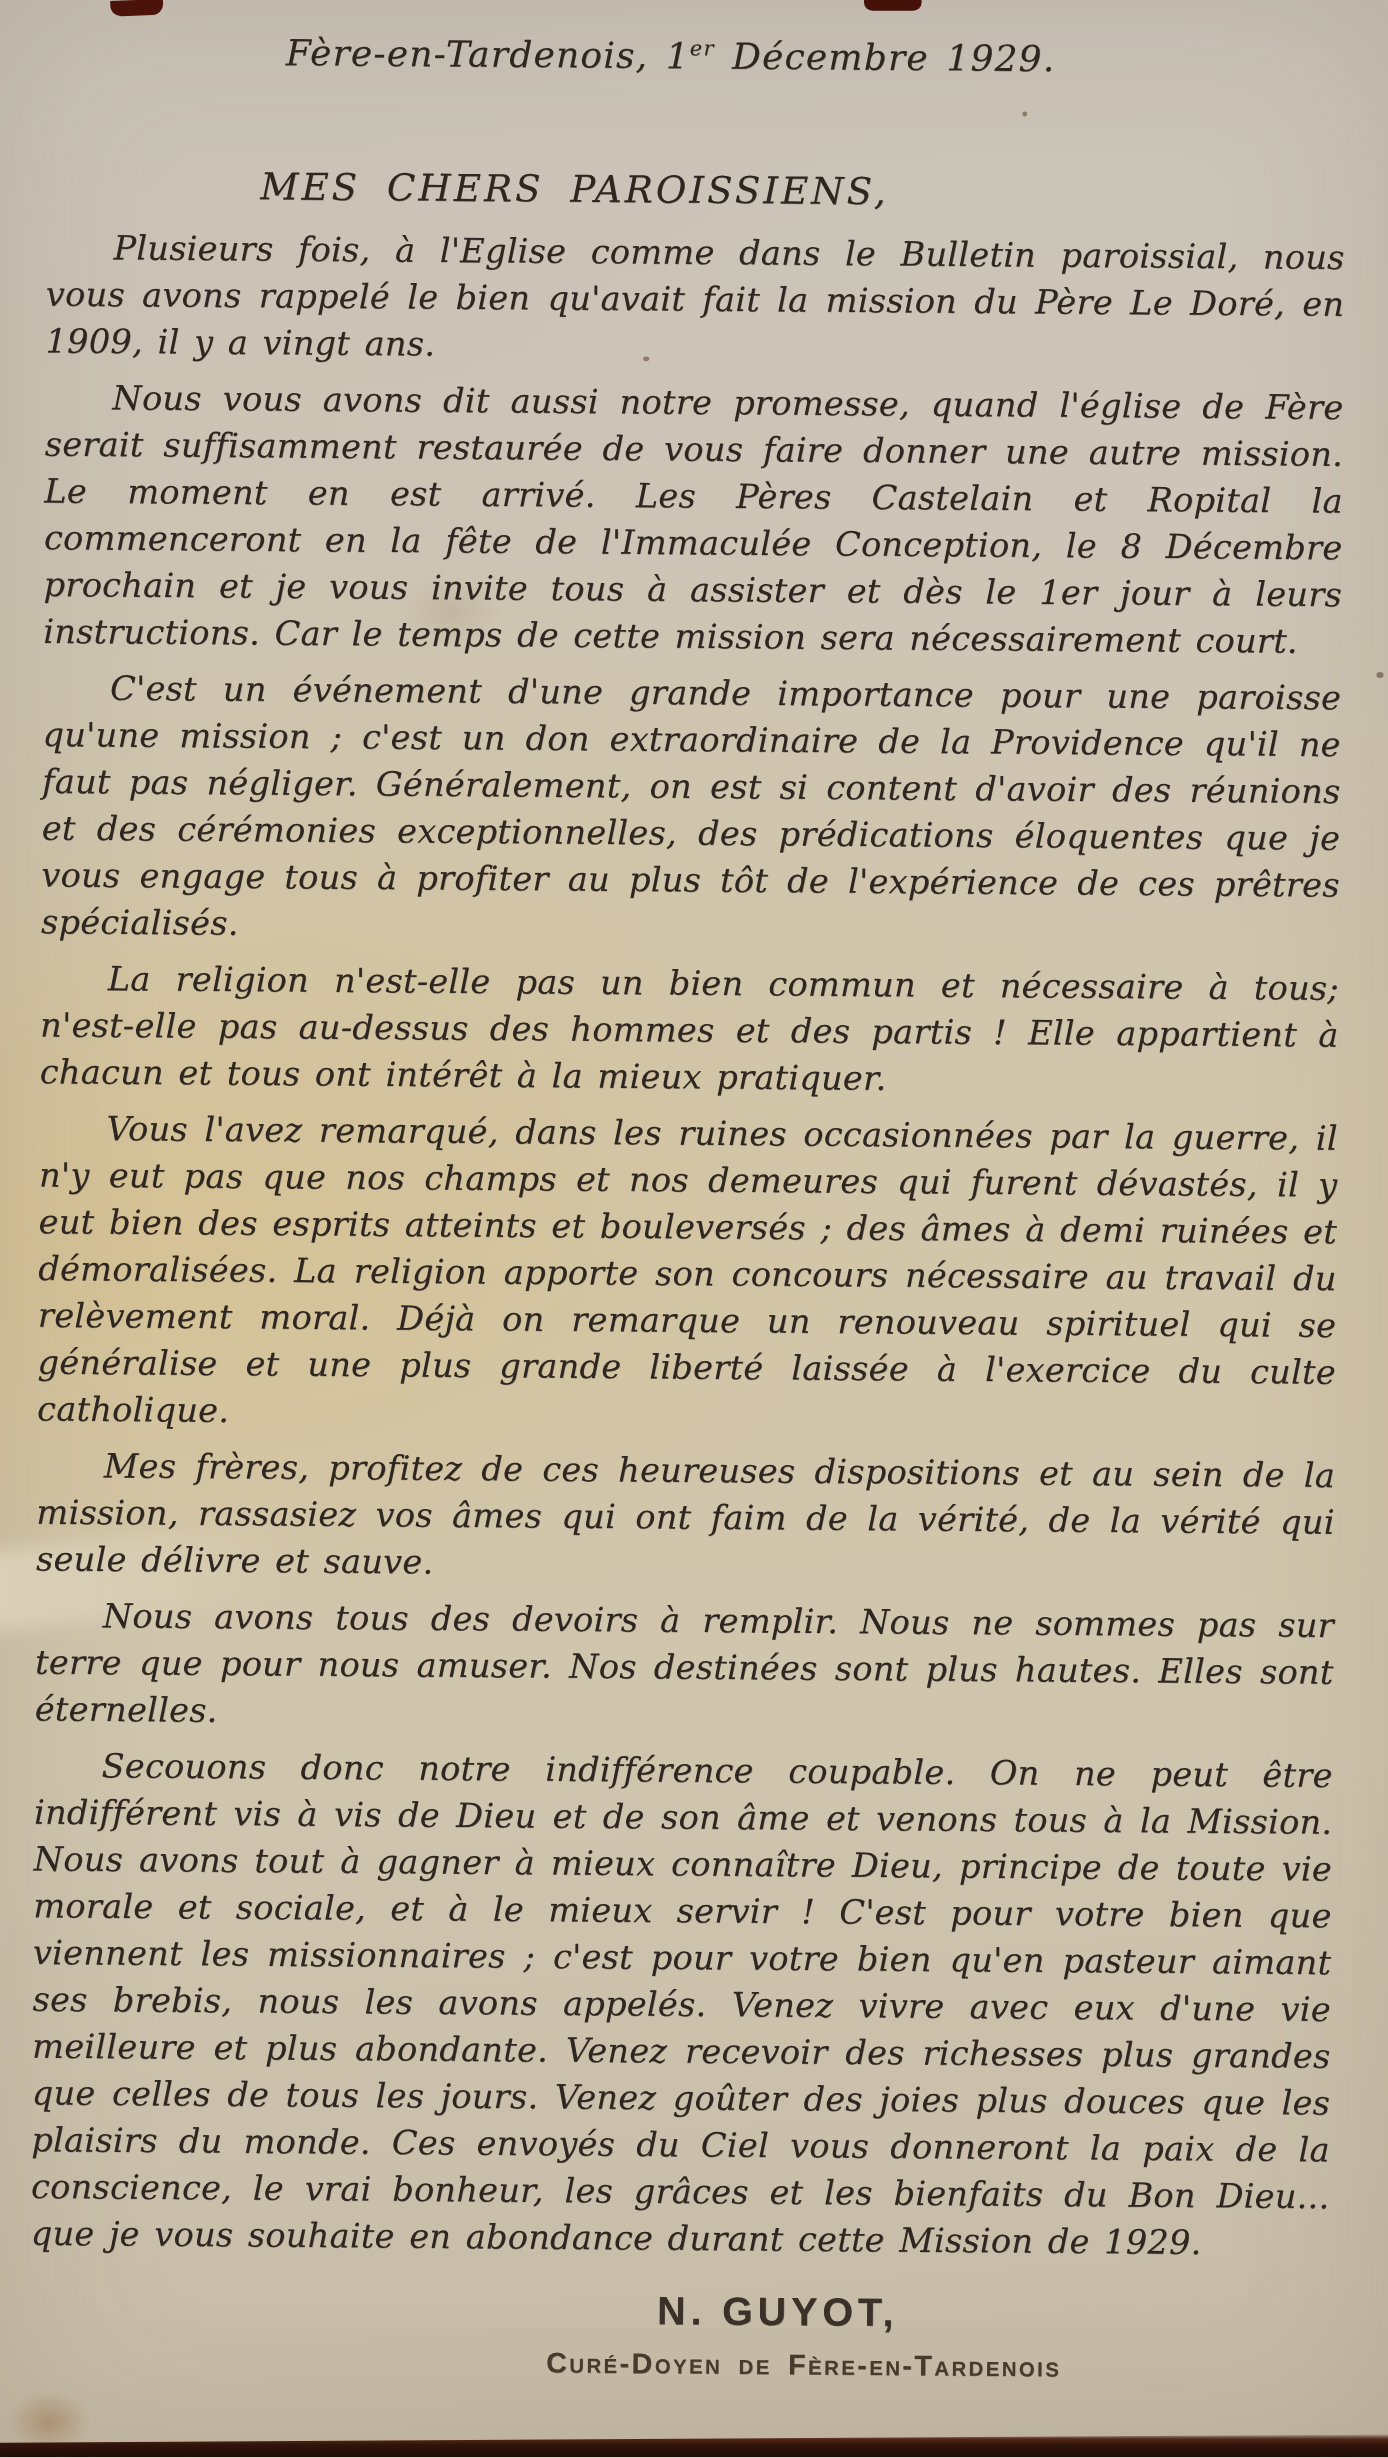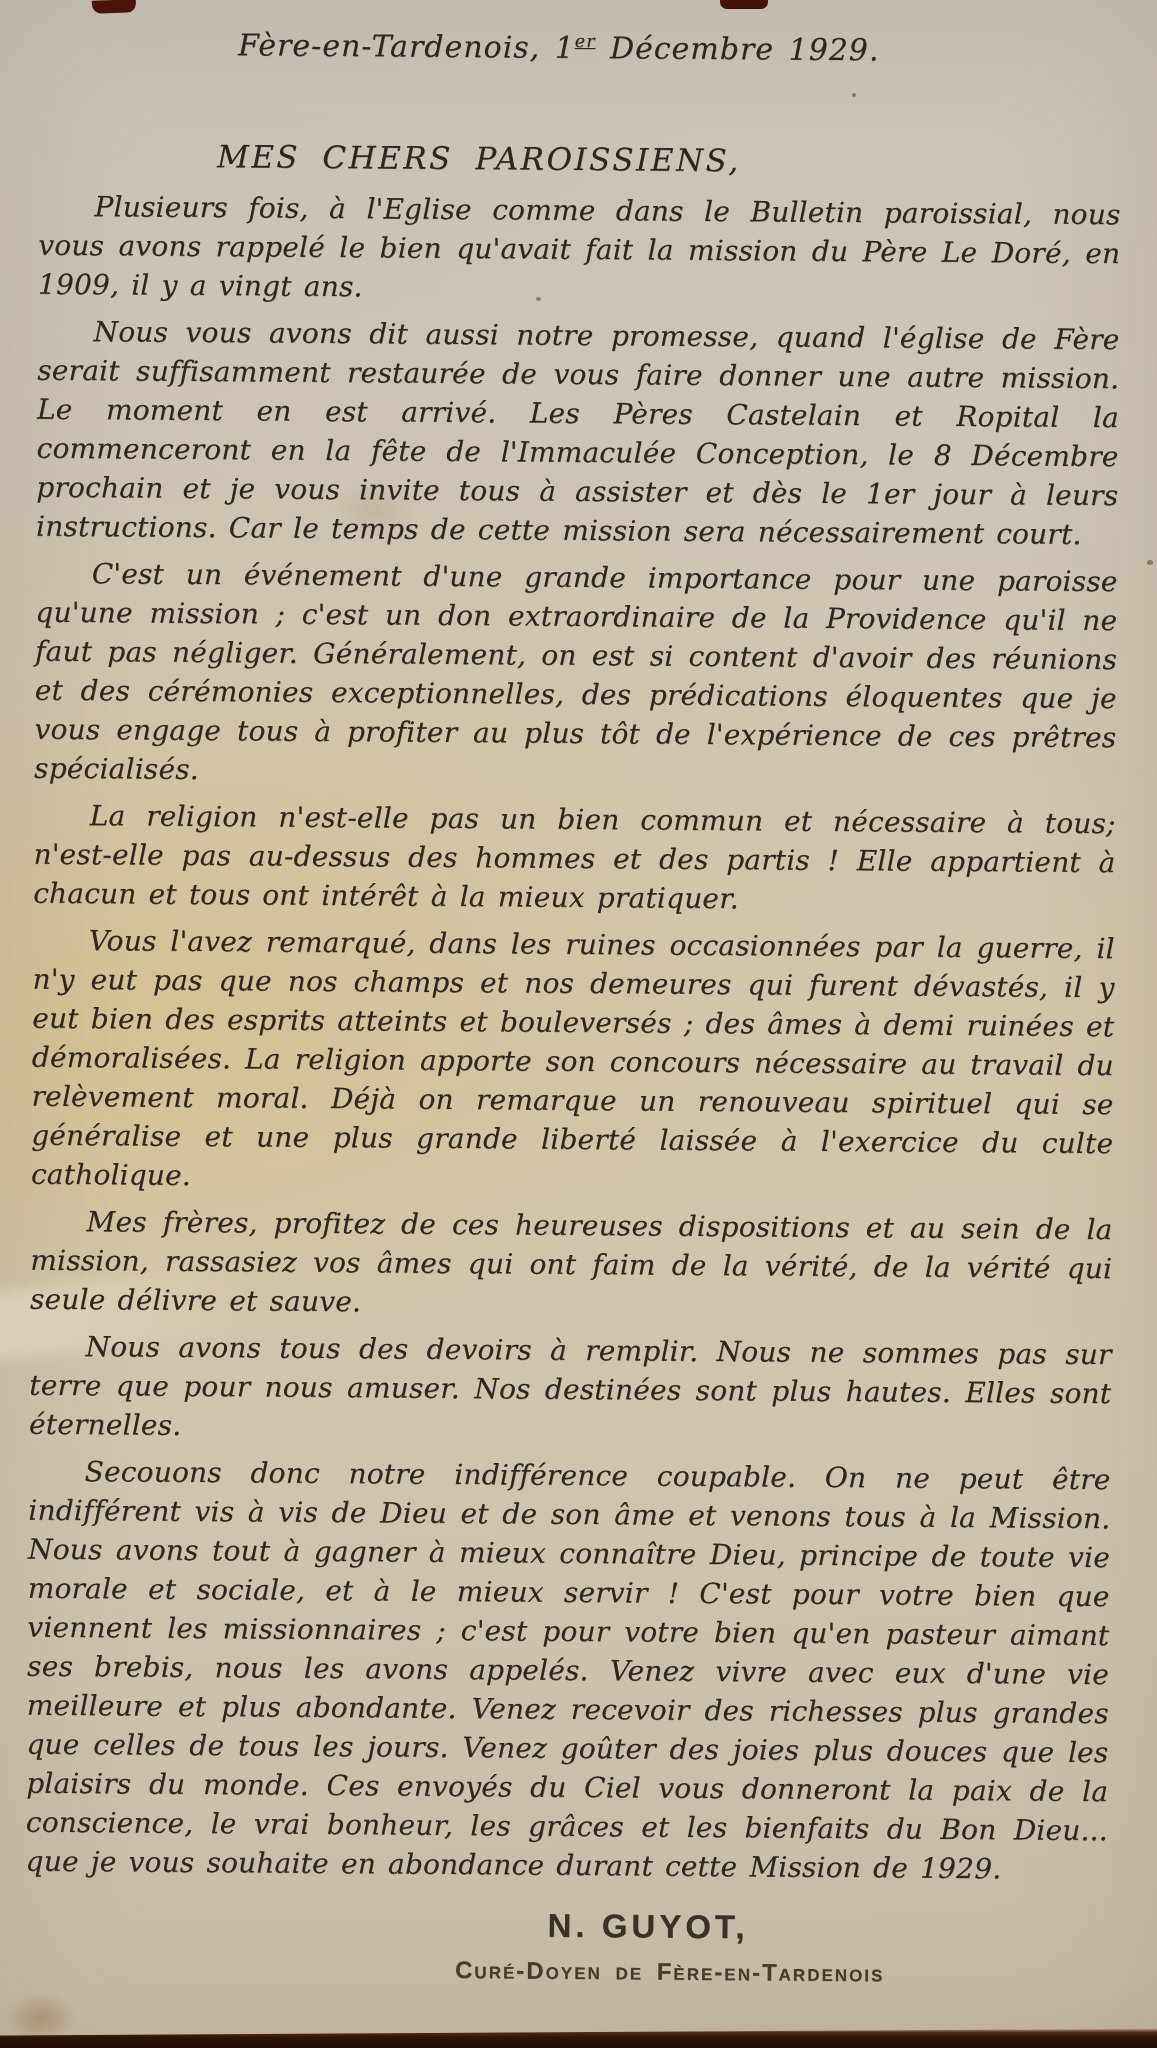--- a/index.html
+++ b/index.html
@@ -41,21 +41,21 @@
   .letter {
     position: absolute; left: 40px; top: 30px; width: 1082px;
     transform: rotate(0.45deg); transform-origin: 50% 0;
     color: #2e2620;
     text-shadow: 0.3px 0.4px 0.5px rgba(64,52,40,0.45);
   }
   .dateline {
     font-size: 30px; font-style: italic; text-align: center;
     margin-right: 44px; letter-spacing: 1px; word-spacing: 4px;
   }
-  .ord { font-size: 0.58em; text-decoration: underline; }
+  .ord { font-size: 0.58em; }
   .salutation {
     margin-top: 76px; margin-left: 178px;
     font-size: 31px; font-style: italic;
     letter-spacing: 2.5px; word-spacing: 10px;
   }
   .body-block { margin-top: 14px; }
   .para {
     font-size: 28px; font-style: italic;
     line-height: 39px; text-align: justify; text-indent: 56px;
     margin: 8px 0; word-spacing: 3px; letter-spacing: 0.2px;

